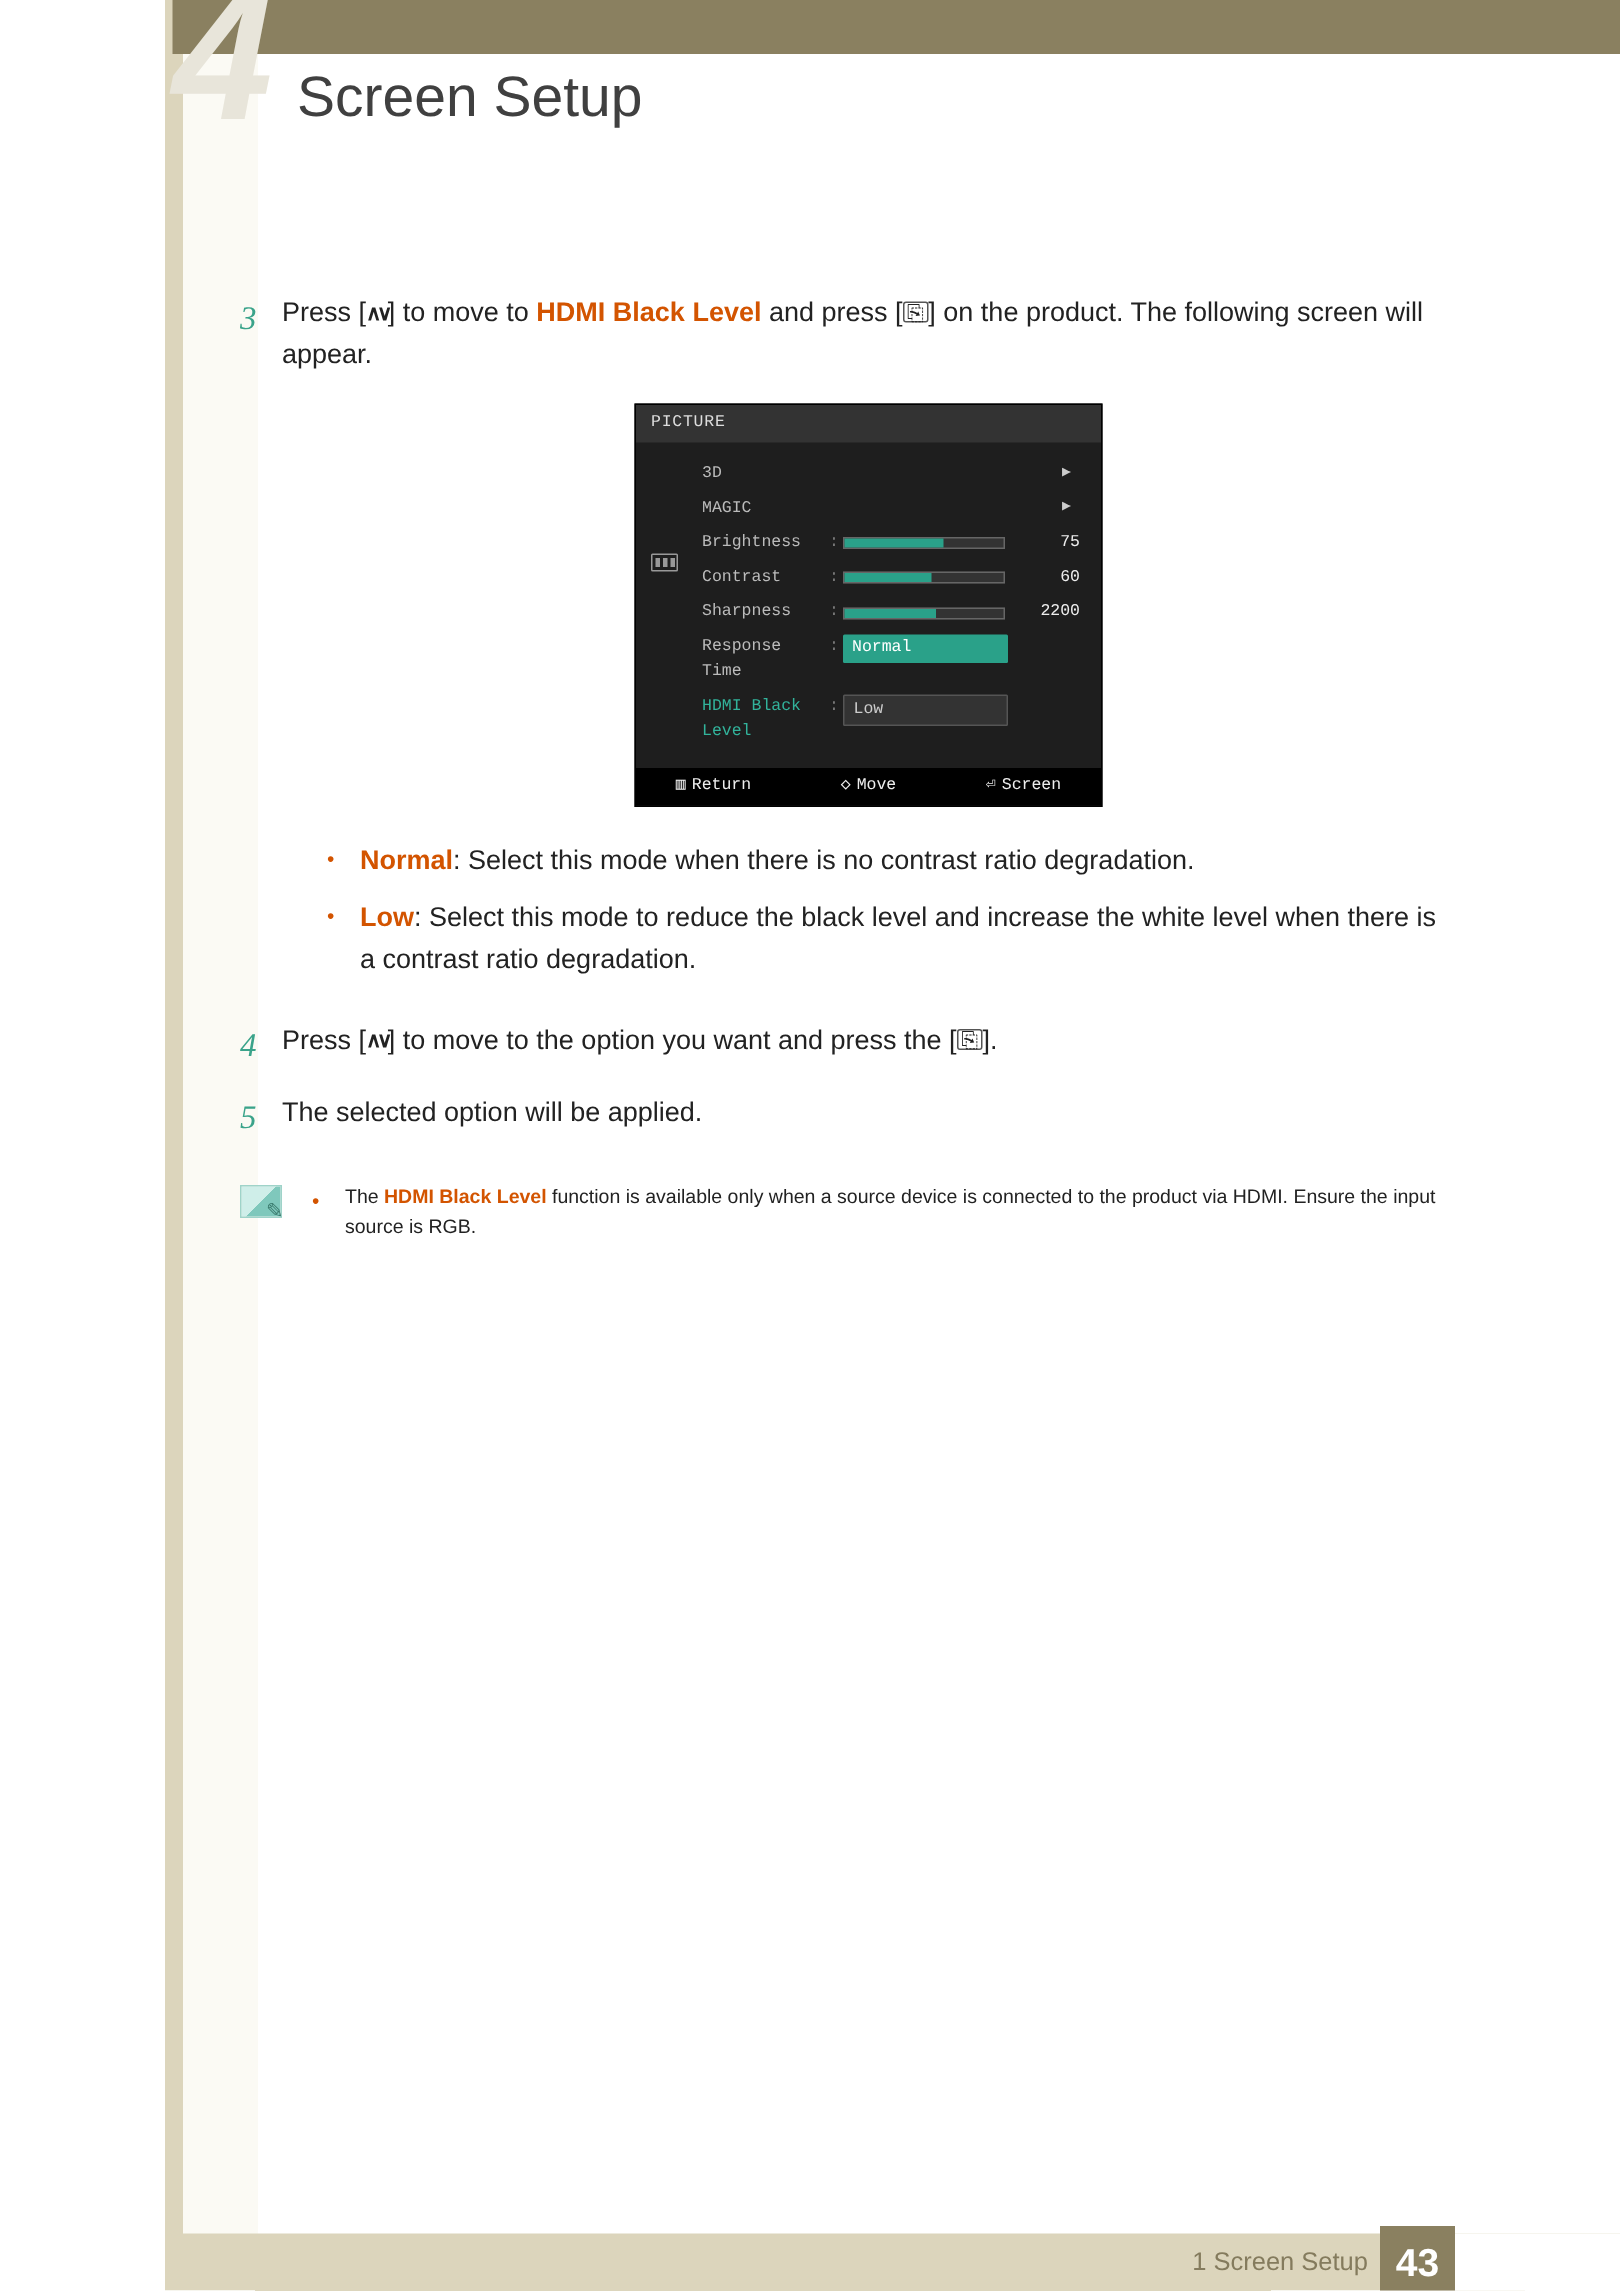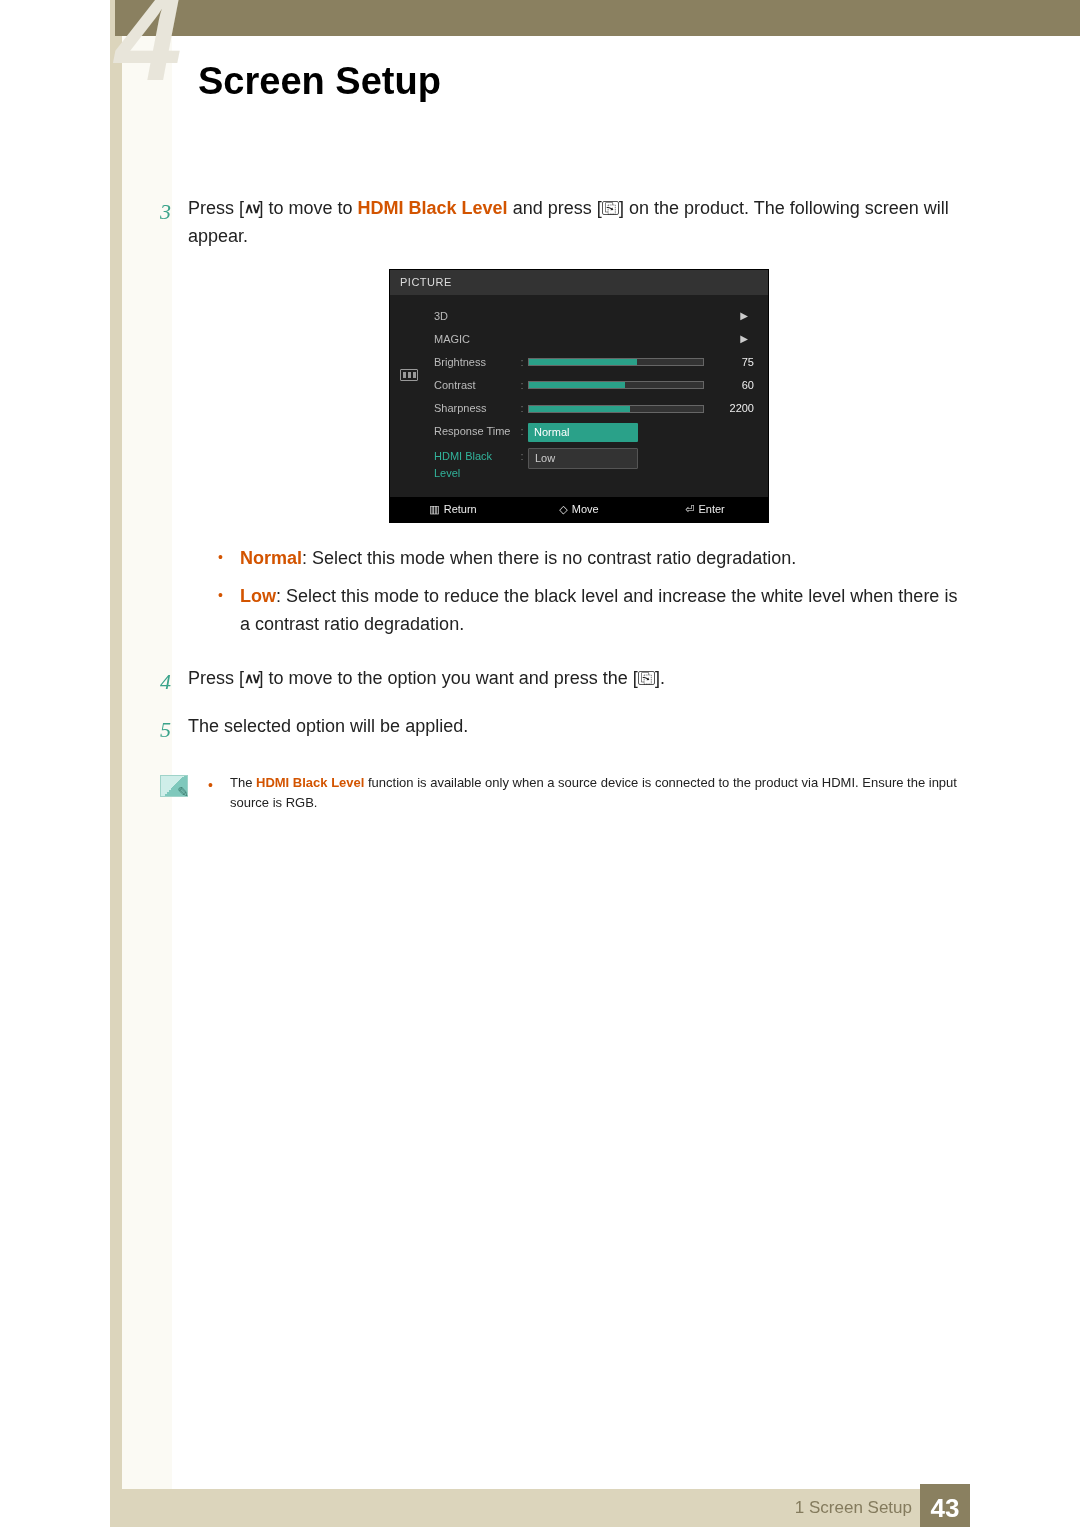--- a/index.html
+++ b/index.html
@@ -29,25 +29,25 @@
     font-size: 120px;
     font-weight: bold;
     font-style: italic;
     color: #e8e5da;
     line-height: 0.5;
     z-index: 0;
   }
 
   .page-title {
     position: absolute;
-    top: 60px;
+    top: 44px;
     left: 198px;
     font-size: 38px;
-    color: #000000;
-    font-weight: bold;
+    color: #404040;
+    font-weight: normal;
     z-index: 2;
   }
 
   
   .left-col {
     position: absolute;
     top: 0; left: 110px;
     width: 12px;
     height: 1495px;
     background: #dcd5bc;
@@ -118,21 +118,22 @@
     position: absolute;
     left: 0;
     color: #d35400;
     font-size: 14px;
     top: 2px;
   }
 
   
   .osd-wrap {
     margin: 18px auto 22px;
-    width: 380px;
+    width: 312px;
+    font-family: Liberation Mono, monospace;
   }
   .osd {
     background: #1e1e1e;
     color: #ddd;
     font-size: 12px;
     border: 1px solid #000;
   }
   .osd-header {
     background: #333;
     padding: 4px 10px;
@@ -334,21 +335,21 @@
               <div class="osd-label teal">HDMI Black Level</div>
               <div class="osd-colon">:</div>
               <div class="osd-val">
                   <span class="pill hollow">Low</span>
                 </div>
             </div>
           </div>
           <div class="osd-footer">
             <div><span class="ico">▥</span><span>Return</span></div>
             <div><span class="ico">◇</span><span>Move</span></div>
-            <div><span class="ico">⏎</span><span>Enter</span></div>
+            <div><span class="ico">⏎</span><span>Screen</span></div>
           </div>
         </div>
       </div>
 
       
       <ul class="bullets">
         <li>
           <span class="hl">Normal</span><span>: Select this mode when there is no contrast ratio degradation.</span>
         </li>
         <li>

